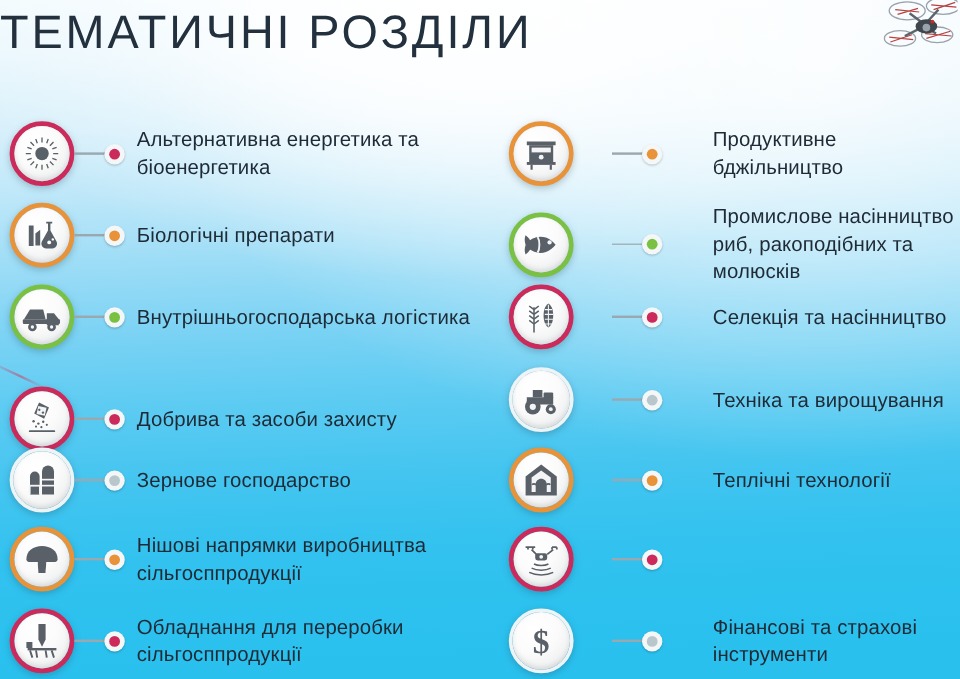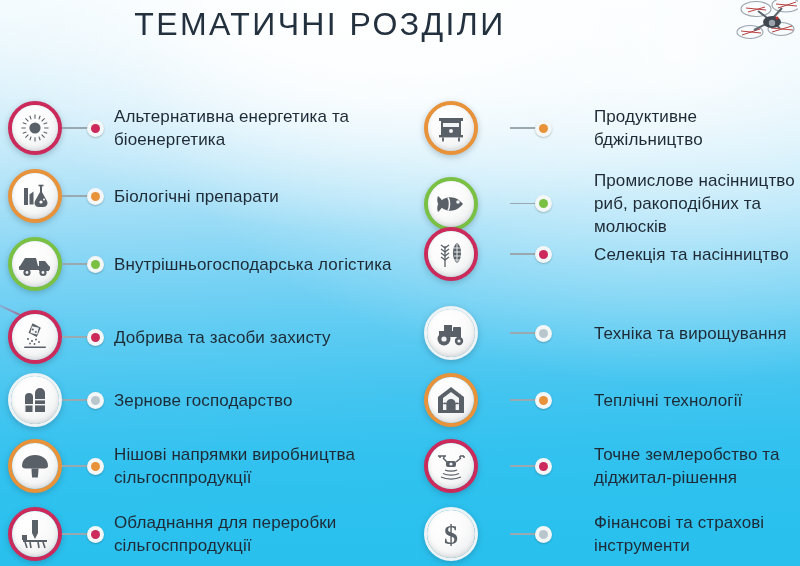--- a/index.html
+++ b/index.html
@@ -26,22 +26,22 @@
         #2cc1ee 88%,
         #29c0ee 100%);
   }
   
   .streak{
     position:absolute;left:-10px;top:300px;width:50px;height:2px;
     background:linear-gradient(90deg, rgba(205,60,95,0.0) 0%, rgba(205,60,95,0.55) 60%, rgba(205,60,95,0.0) 100%);
     transform:rotate(25deg);transform-origin:left center;pointer-events:none;
   }
   .title{
-    position:absolute;left:0;top:6px;width:640px;text-align:center;
-    font-size:32px;font-weight:300;letter-spacing:2.4px;color:#23313f;
+    position:absolute;left:0;top:6px;width:640px;text-align:left;
+    font-size:39px;font-weight:300;letter-spacing:2.4px;color:#23313f;
     white-space:nowrap;
   }
   
   .drone{position:absolute;right:2px;top:-4px;width:62px;height:58px;}
   
   .item{position:absolute;display:flex;align-items:center;}
   .col-l{left:8px;width:400px;}
   .col-r{left:424px;width:376px;gap:32px;}
   .badge{
     position:relative;flex:0 0 auto;width:54px;height:54px;border-radius:50%;
@@ -163,21 +163,21 @@
     </span>
     <span class="connector">
         <span class="line"></span>
         <span class="knob">
           <i style="background:#7ac143"></i>
         </span>
       </span>
     <span class="label">Внутрішньогосподарська логістика</span>
   </div>
 
-  <div class="item col-l" style="top:310px">
+  <div class="item col-l" style="top:322px">
     <span class="badge">
       <span class="ring" style="border-color:#cc2a5b"></span>
         <span class="disc"></span>
       <svg class="glyph" viewBox="0 0 34 34">
         <path d="M13 4l9 2.5-2 10-9-2.5z" fill="#5a6068" transform="rotate(12 17 11)"></path>
         <rect x="13" y="7" width="7" height="7" fill="#f2f4f5" transform="rotate(12 17 11)"></rect>
         <path d="M14.5 8.8l1.2 1.2-1.2 1.2-1.2-1.2z" fill="#5a6068" transform="rotate(12 17 11)"></path>
         <path d="M18 10.5l1.2 1.2-1.2 1.2-1.2-1.2z" fill="#5a6068" transform="rotate(12 17 11)"></path>
         <g fill="#5a6068">
           <circle cx="10" cy="19" r="1"></circle>
@@ -295,21 +295,21 @@
     </span>
     <span class="connector">
         <span class="line"></span>
         <span class="knob">
           <i style="background:#7ac143"></i>
         </span>
       </span>
     <span class="label">Промислове насінництво риб, ракоподібних та молюсків</span>
   </div>
 
-  <div class="item col-r" style="top:227px">
+  <div class="item col-r" style="top:237px">
     <span class="badge">
       <span class="ring" style="border-color:#cc2a5b"></span>
         <span class="disc"></span>
       <svg class="glyph" viewBox="0 0 34 34">
         <g stroke="#5a6068" stroke-width="1.3" fill="none">
           <path d="M11 30V9"></path>
           <path d="M11 11l-4-3M11 11l4-3M11 15l-4-3M11 15l4-3M11 19l-4-3M11 19l4-3M11 23l-4-3M11 23l4-3"></path>
         </g>
         <path d="M23 6c3 2 4 6 4 10s-1 8-4 10c-3-2-4-6-4-10s1-8 4-10z" fill="#5a6068"></path>
         <g stroke="#f2f4f5" stroke-width="0.9">
@@ -384,21 +384,20 @@
           <path d="M11 21c3 1.6 9 1.6 12 0M9 24.5c4.4 2.2 11.6 2.2 16 0M7 28c5.8 2.8 14.2 2.8 20 0"></path>
         </g>
       </svg>
     </span>
     <span class="connector">
         <span class="line"></span>
         <span class="knob">
           <i style="background:#cc2a5b"></i>
         </span>
       </span>
-    <span class="label">Точне землеробство та діджитал-рішення</span>
   </div>
 
   <div class="item col-r" style="top:507px">
     <span class="badge plain">
       <span class="ring"></span>
         <span class="disc"></span>
       <svg class="glyph" viewBox="0 0 34 34">
         <text x="17" y="27" text-anchor="middle" font-family="'Liberation Serif', serif" font-size="28" font-weight="bold" fill="#5a6068">$</text>
       </svg>
     </span>

